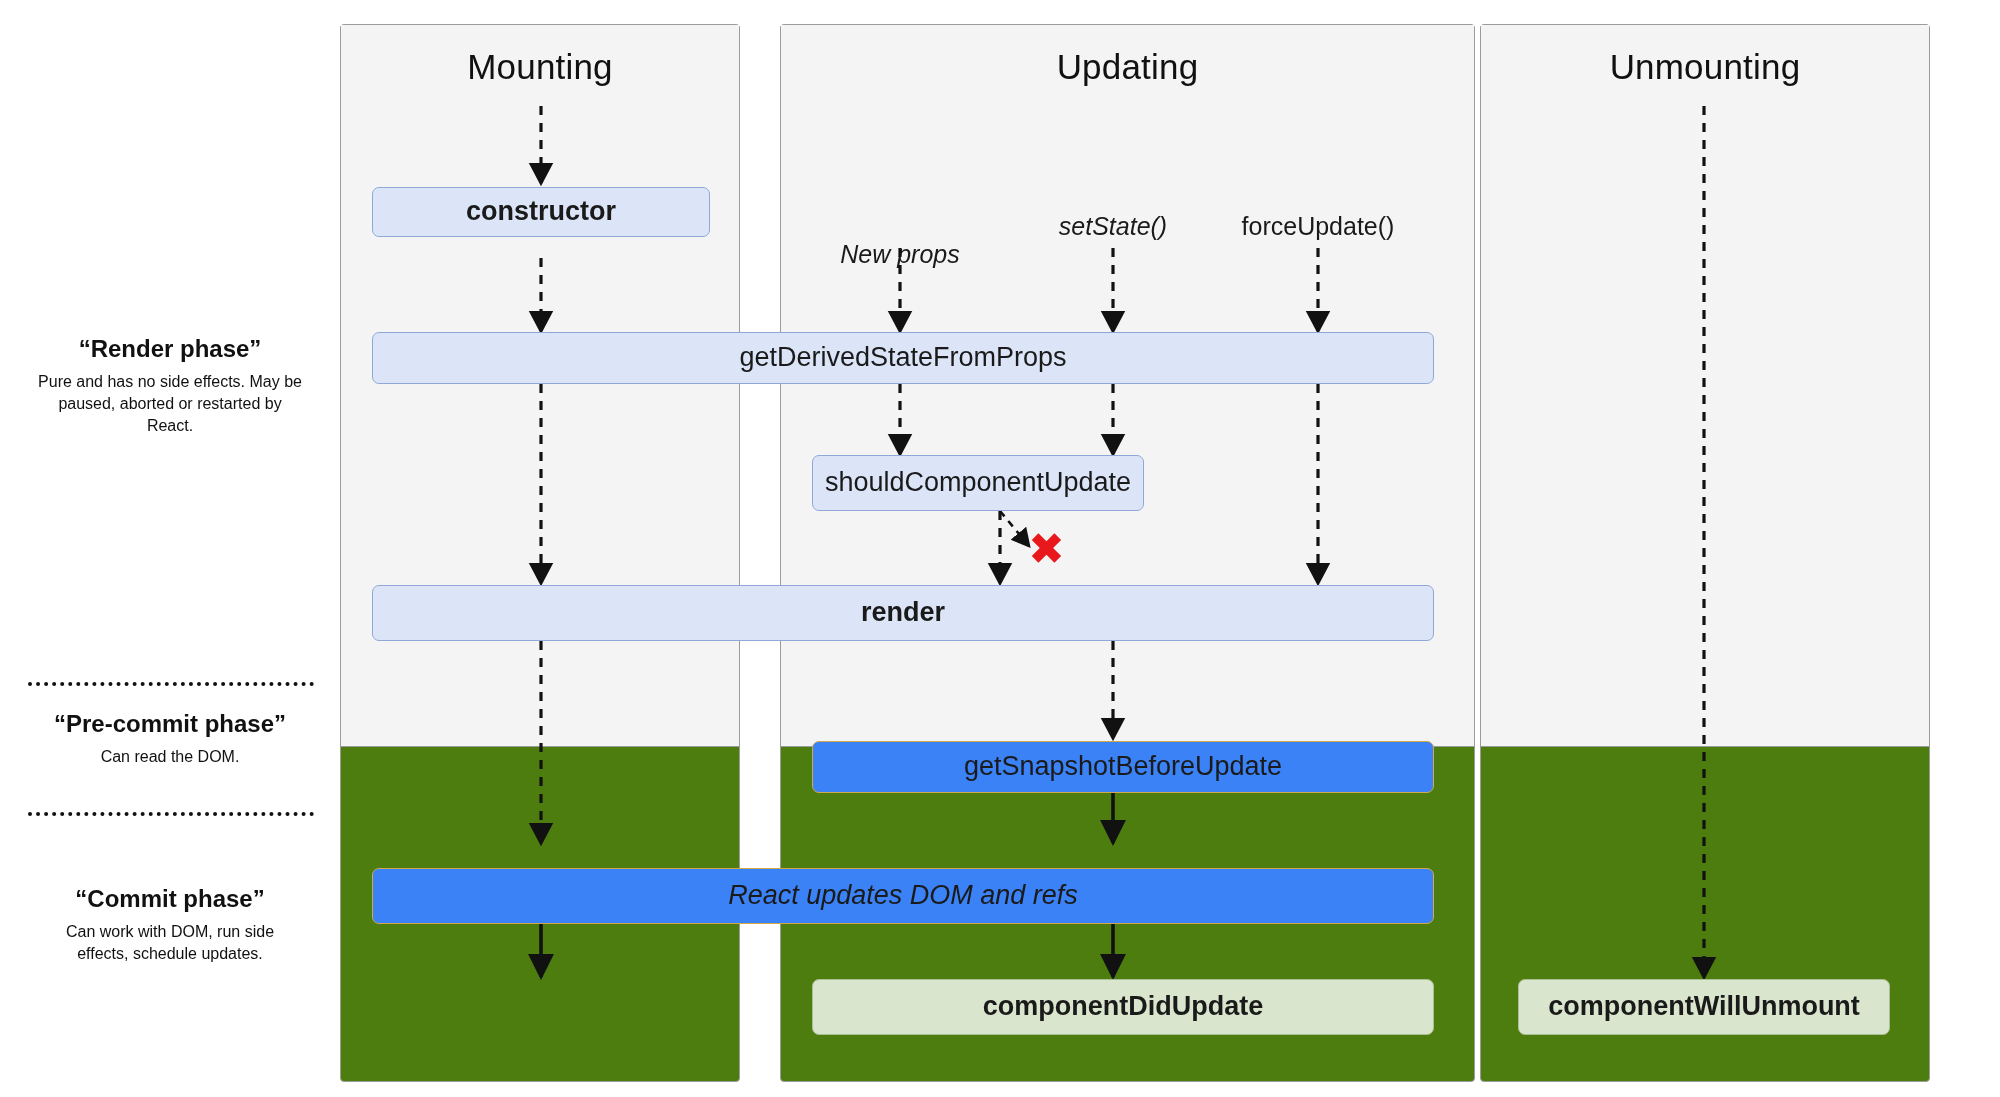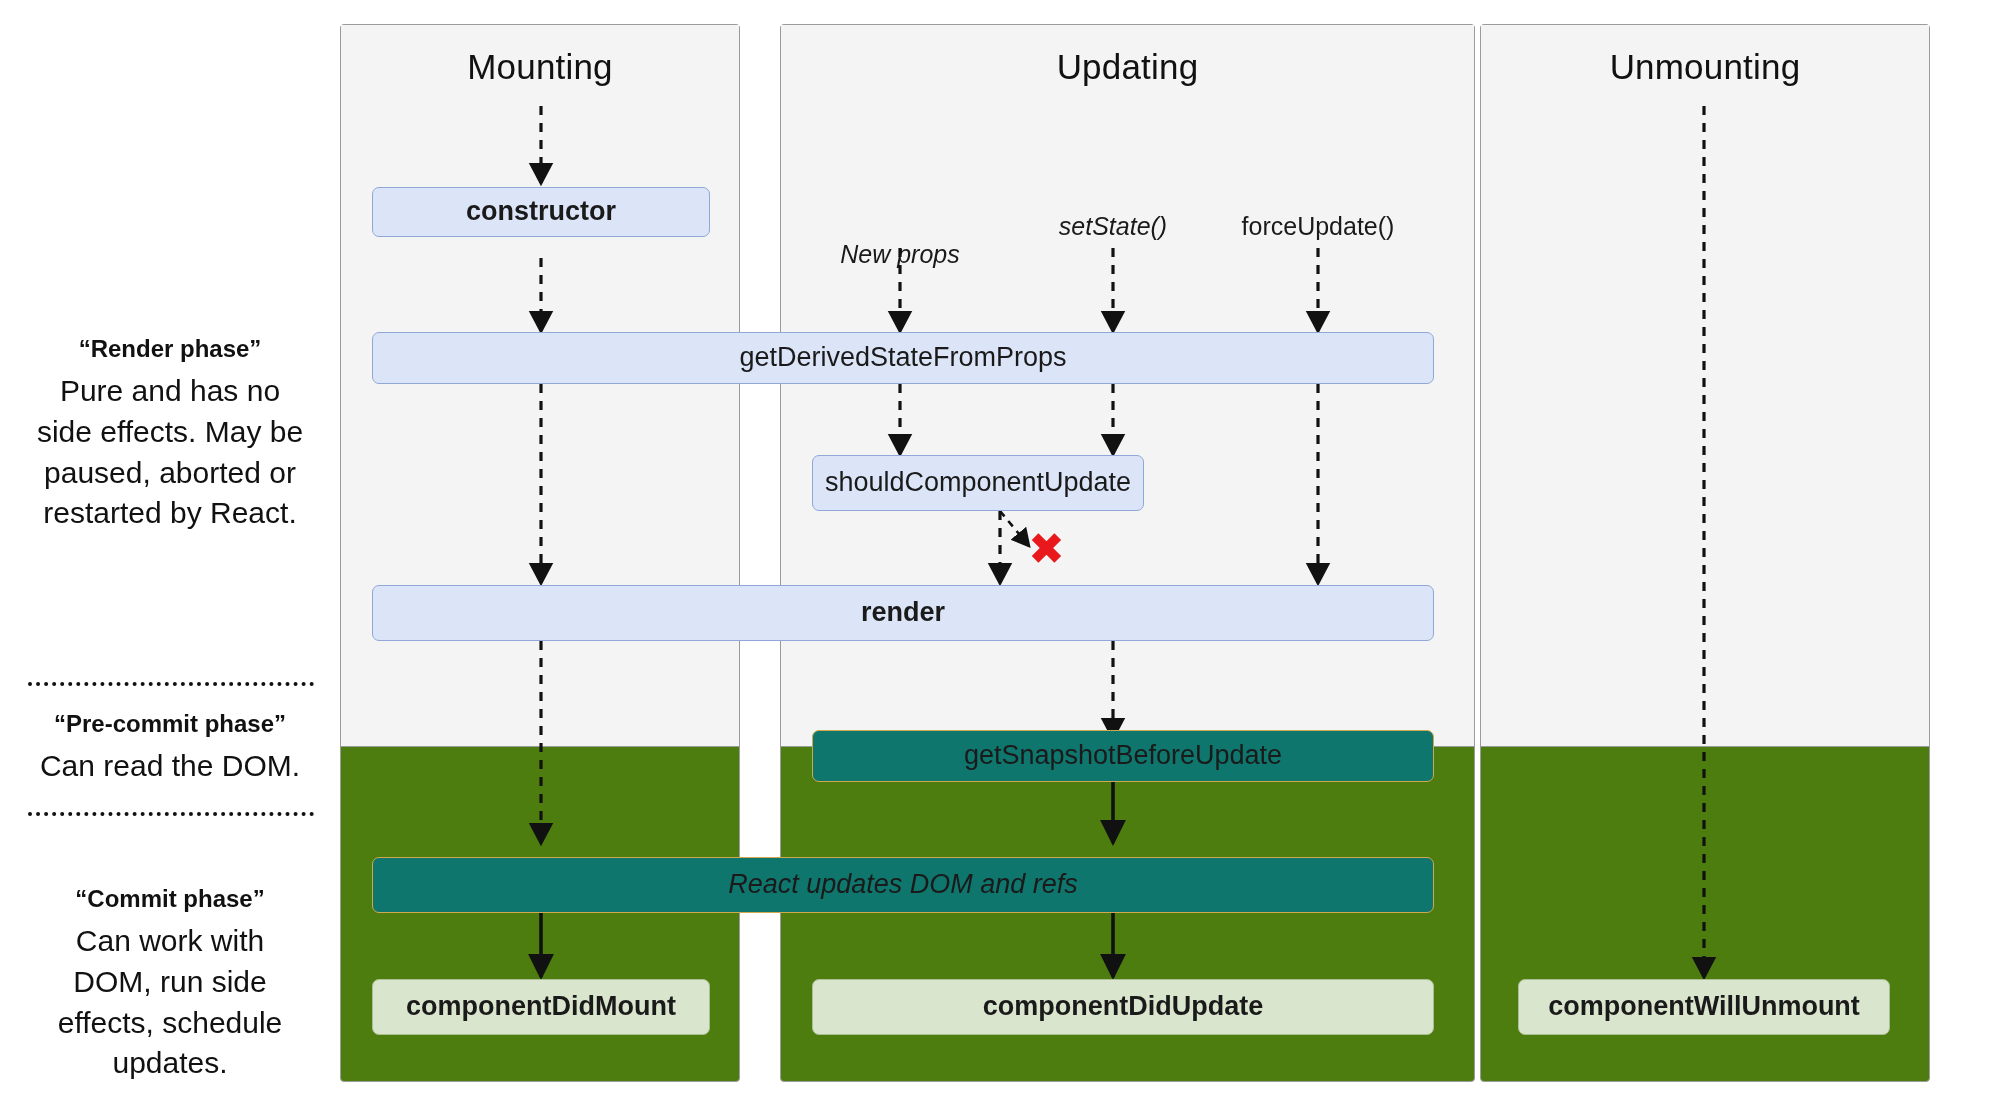--- a/index.html
+++ b/index.html
@@ -13,33 +13,33 @@
   
   .panel{position:absolute;border:1px solid #9b9b9b;border-radius:4px;background:#4d7c0f;box-sizing:border-box;}
   .panel .panel-top{position:absolute;left:0;right:0;top:0;background:#f4f4f4;border-bottom:1px solid #9b9b9b;box-sizing:border-box;}
   .panel-title{position:absolute;left:0;right:0;top:22px;text-align:center;font-size:35px;color:#111;letter-spacing:.2px;}
 
   
   .box{position:absolute;box-sizing:border-box;border-radius:7px;
        display:flex;align-items:center;justify-content:center;
        font-size:27px;line-height:1.1;text-align:center;}
   .box.blue{background:#dbe5f7;border:1.6px solid #8fa8d8;}
-  .box.yellow{background:#0f766e;border:1.6px solid #cfa94b;}
+  .box.yellow{background:#3b82f6;border:1.6px solid #cfa94b;margin-top:11px;}
   .box.green{background:#dae5cd;border:1.6px solid #aabf93;}
   .box.bold{font-weight:bold;}
   .box.italic{font-style:italic;}
 
   
   .trigger{position:absolute;font-size:25px;text-align:center;white-space:nowrap;transform:translateX(-50%);}
   .trigger.italic{font-style:italic;}
 
   
   .legend{position:absolute;text-align:center;}
   .legend .lh{font-size:24px;font-weight:bold;color:#111;margin-bottom:8px;white-space:nowrap;}
-  .legend .lb{font-size:30px;line-height:1.36;color:#111;}
+  .legend .lb{font-size:16px;line-height:1.36;color:#111;}
   .dotrule{position:absolute;height:0;border-top:4px dotted #111;}
 
   
   #arrows{position:absolute;left:0;top:0;width:2000px;height:1097px;pointer-events:none;}
 
   .xmark{position:absolute;color:#e8181c;font-size:44px;font-weight:bold;line-height:1;
          font-family:"DejaVu Sans",sans-serif;}
 </style>
 </head>
 <body>
@@ -127,21 +127,20 @@
   <div class="box blue" style="left:372px;top:332px;width:1062px;height:52px;">getDerivedStateFromProps</div>
 
   <div class="box blue" style="left:812px;top:455px;width:332px;height:56px;">shouldComponentUpdate</div>
 
   <div class="box blue bold" style="left:372px;top:585px;width:1062px;height:56px;">render</div>
 
   <div class="box yellow" style="left:812px;top:730px;width:622px;height:52px;">getSnapshotBeforeUpdate</div>
 
   <div class="box yellow italic" style="left:372px;top:857px;width:1062px;height:56px;">React updates DOM and refs</div>
 
-  <div class="box green bold" style="left:372px;top:979px;width:338px;height:56px;">componentDidMount</div>
 
   <div class="box green bold" style="left:812px;top:979px;width:622px;height:56px;">componentDidUpdate</div>
 
   <div class="box green bold" style="left:1518px;top:979px;width:372px;height:56px;">componentWillUnmount</div>
 
   <div class="xmark" style="left:1028px;top:527px;">✖</div>
 
 </div>
 
 </body></html>

